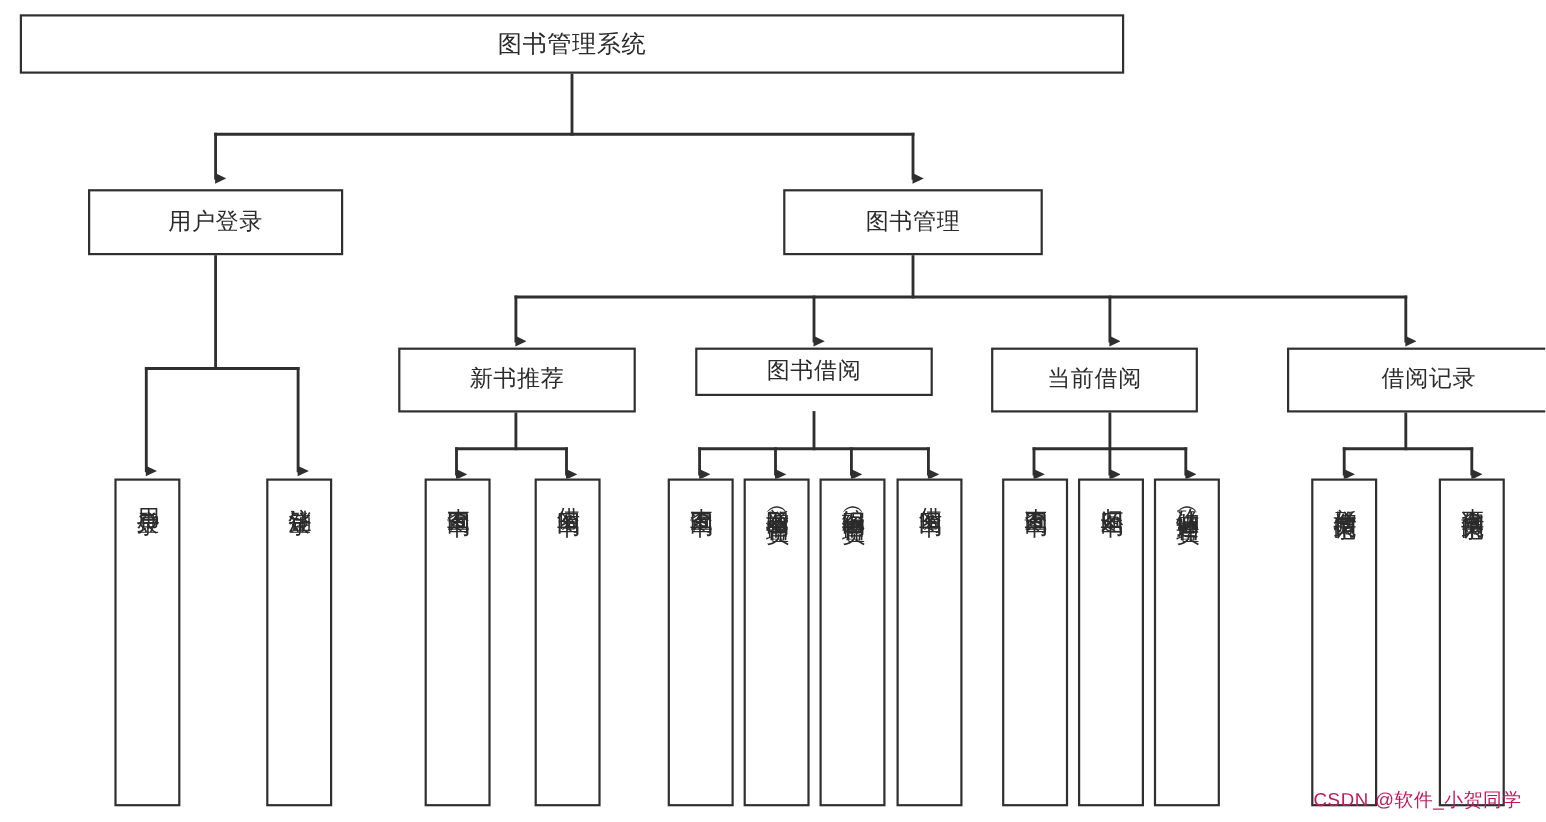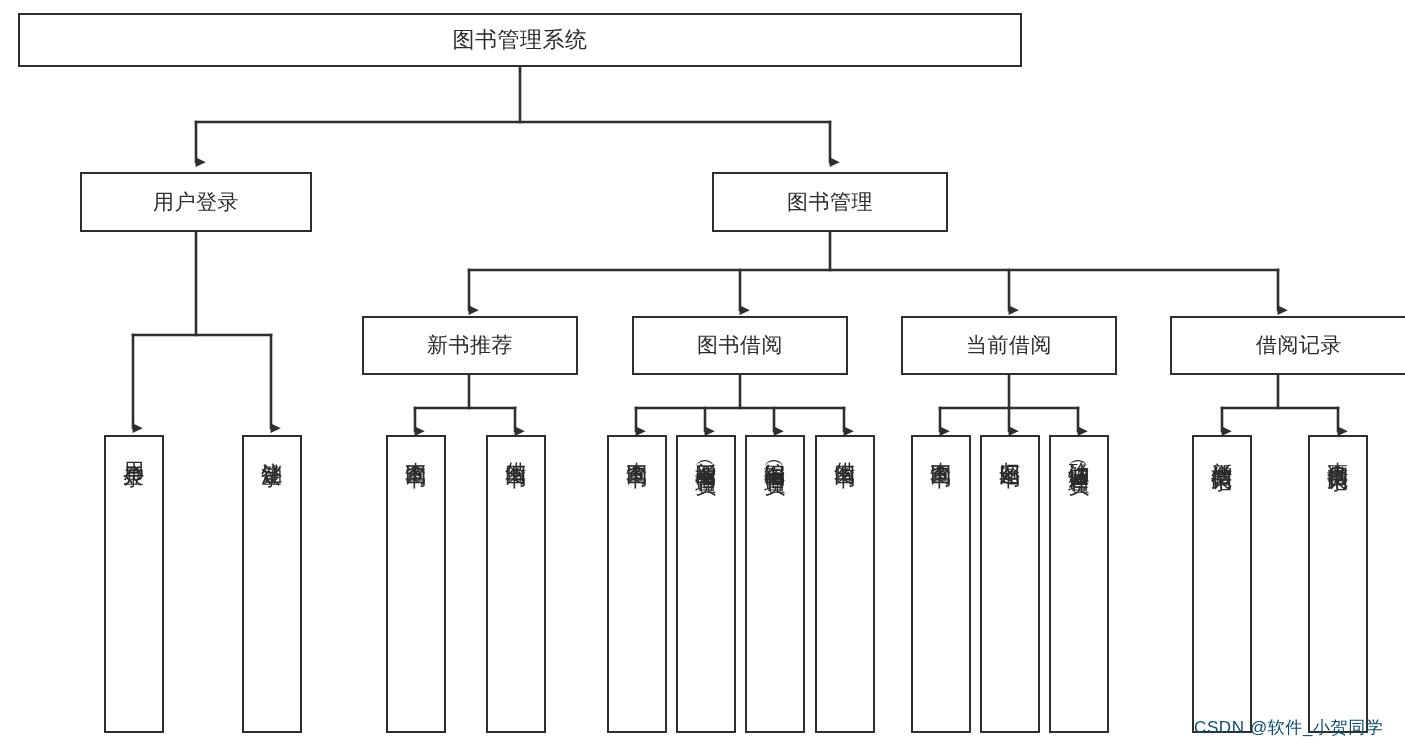--- a/index.html
+++ b/index.html
@@ -58,21 +58,21 @@
     max-height: 100%;
   }
   .node.root .node-label {
     font-size: 22px;
   }
   #watermark {
     position: absolute;
     left: 1194px;
     top: 716px;
     font-size: 17px;
-    color: #0c4a6e;
+    color: #be185d;
     letter-spacing: 0.6px;
     white-space: nowrap;
     z-index: 3;
   }
 </style>
 </head>
 <body>
 
 <div id="canvas">
 
@@ -135,24 +135,24 @@
   <div class="node" style="left:80px; top:172px; width:232px; height:60px;">
     <span class="node-label">用户登录</span>
   </div>
   <div class="node" style="left:362px; top:316px; width:216px; height:59px;">
     <span class="node-label">新书推荐</span>
   </div>
 
   <div class="node" style="left:712px; top:172px; width:236px; height:60px;">
     <span class="node-label">图书管理</span>
   </div>
-  <div class="node" style="left:632px; top:316px; width:216px; height:59px;">
+  <div class="node" style="left:632px; top:316px; width:216px; height:44px;">
     <span class="node-label">图书借阅</span>
   </div>
-  <div class="node" style="left:901px; top:316px; width:216px; height:59px;text-align:right;">
+  <div class="node" style="left:901px; top:316px; width:188px; height:59px;text-align:right;">
     <span class="node-label">当前借阅</span>
   </div>
   <div class="node" style="left:1170px; top:316px; width:258px; height:59px;">
     <span class="node-label">借阅记录</span>
   </div>
 
   <div class="node leaf" style="left:104px; top:435px; width:60px; height:298px;">
     <span class="node-label">用户登录</span>
   </div>
   <div class="node leaf" style="left:242px; top:435px; width:60px; height:298px;">

